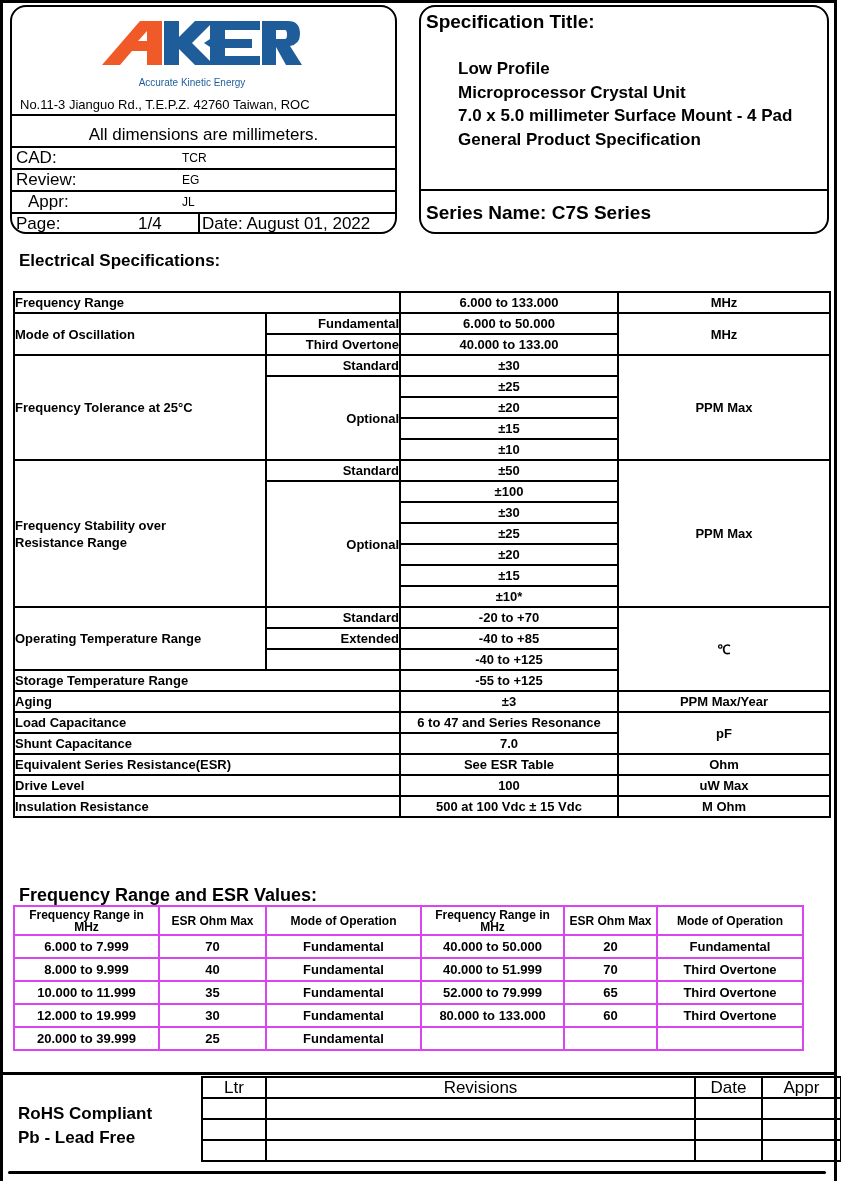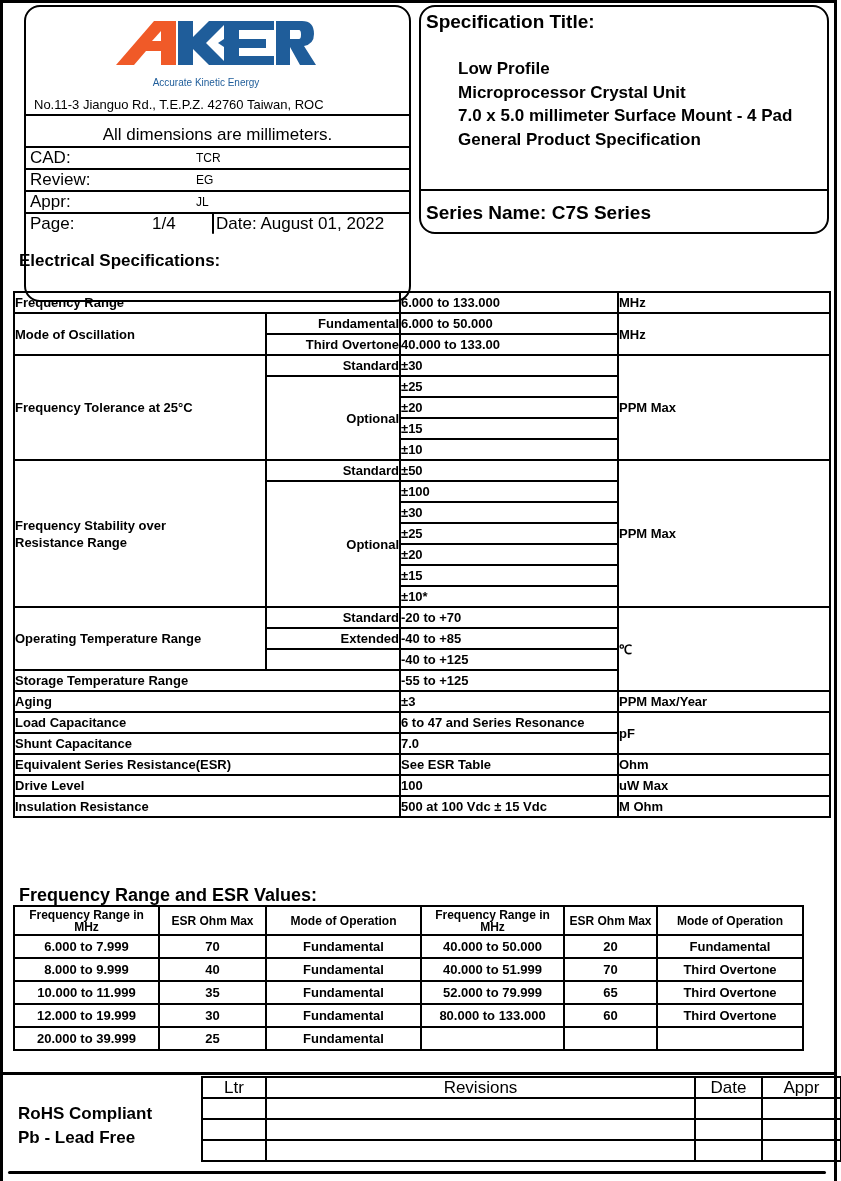--- a/index.html
+++ b/index.html
@@ -1,45 +1,45 @@
 <!DOCTYPE html>
 <html><head>
   <meta charset="utf-8">
   <style>
     html, body { margin: 0; padding: 0; background: #ffffff; }
     body { width: 841px; height: 1181px; position: relative; overflow: hidden; font-family: "Liberation Sans", sans-serif; color: #000; }
     .page { position: absolute; left: 0; top: 0; width: 837px; height: 1181px; border-left: 3px solid #000; border-right: 3px solid #000; border-top: 3px solid #000; box-sizing: border-box; }
     .abs { position: absolute; box-sizing: border-box; border-radius: 16px; }
 
     
-    .hdr-left { left: 24px; top: 5px; width: 387px; height: 297px; border: 2px solid #000; }
+    .hdr-left { left: 10px; top: 5px; width: 387px; height: 229px; border: 2px solid #000; }
     .logo-wrap { position: absolute; left: 80px; top: 10px; width: 200px; height: 75px; }
     .logo-tag { position: absolute; left: 0; top: 60px; width: 290px; text-align: center; font-size: 10px; color: #1f5d9a; }
     .address { position: absolute; left: 8px; top: 90px; font-size: 13px; white-space: nowrap; }
     .hrow { position: absolute; left: 0; width: 383px; border-top: 2px solid #000; }
     .dims { position: absolute; left: 0; top: 113px; width: 383px; height: 30px; text-align: center; font-size: 17px; line-height: 30px; }
     .meta-lbl { position: absolute; left: 4px; font-size: 17px; }
     .meta-val { position: absolute; left: 170px; font-size: 12px; }
 
     
     .hdr-right { left: 419px; top: 5px; width: 410px; height: 229px; border: 2px solid #000; }
     .spec-title { position: absolute; left: 5px; top: 4px; font-size: 19px; font-weight: bold; }
     .spec-lines { position: absolute; left: 37px; top: 50px; font-size: 17px; font-weight: bold; line-height: 23.5px; }
     .series { position: absolute; left: 5px; top: 195px; font-size: 19px; font-weight: bold; }
 
     .section-title { font-size: 17px; font-weight: bold; }
 
     table { border-collapse: collapse; }
     .spec-table { position: absolute; left: 13px; top: 291px; width: 816px; table-layout: fixed; }
     .spec-table td { border: 2px solid #000; font-size: 13px; font-weight: bold; height: 19px; padding: 0 0; line-height: 17px; }
-    .c { }
+    .c { text-align: center; }
     .r { text-align: right; }
 
     .esr-table { position: absolute; left: 13px; top: 905px; width: 789px; table-layout: fixed; }
-    .esr-table td { border: 2px solid #000000; font-size: 13px; font-weight: bold; text-align: center; height: 21px; padding: 0 2px; }
+    .esr-table td { border: 2px solid #d946ef; font-size: 13px; font-weight: bold; text-align: center; height: 21px; padding: 0 2px; }
     .esr-table tr.head td { font-size: 12px; line-height: 12px; height: 27px; }
 
     .double-line { position: absolute; left: 3px; width: 831px; height: 3px; background: #000; }
 
     .rev-table { position: absolute; left: 201px; top: 1076px; width: 639px; table-layout: fixed; }
     .rev-table td { border: 2px solid #000; height: 19px; font-size: 17px; text-align: center; padding: 0; line-height: 19px; }
     .rohs { position: absolute; left: 18px; top: 1102px; font-size: 17px; font-weight: bold; line-height: 24px; }
   </style>
 </head>
 <body>
@@ -64,21 +64,21 @@
   <div class="address">No.11-3 Jianguo Rd., T.E.P.Z. 42760 Taiwan, ROC</div>
   <div class="hrow" style="top:107px;"></div>
   <div class="dims">All dimensions are millimeters.</div>
   <div class="hrow" style="top:139px;"></div>
   <div class="meta-lbl" style="top:141px;">CAD:</div>
   <div class="meta-val" style="top:144px;">TCR</div>
   <div class="hrow" style="top:161px;"></div>
   <div class="meta-lbl" style="top:163px;">Review:</div>
   <div class="meta-val" style="top:166px;">EG</div>
   <div class="hrow" style="top:183px;"></div>
-  <div class="meta-lbl" style="top:185px;">Appr:</div>
+  <div class="meta-lbl" style="top:185px;margin-left:12px;">Appr:</div>
   <div class="meta-val" style="top:188px;">JL</div>
   <div class="hrow" style="top:205px;"></div>
   <div class="meta-lbl" style="top:207px;">Page:</div>
   <div class="meta-lbl" style="top:207px; left:126px;">1/4</div>
   <div class="abs" style="left:186px; top:205px; width:2px; height:22px; background:#000;"></div>
   <div class="meta-lbl" style="top:207px; left:190px;">Date: August 01, 2022</div>
 </div>
 
 <div class="abs hdr-right">
   <div class="spec-title">Specification Title:</div>

